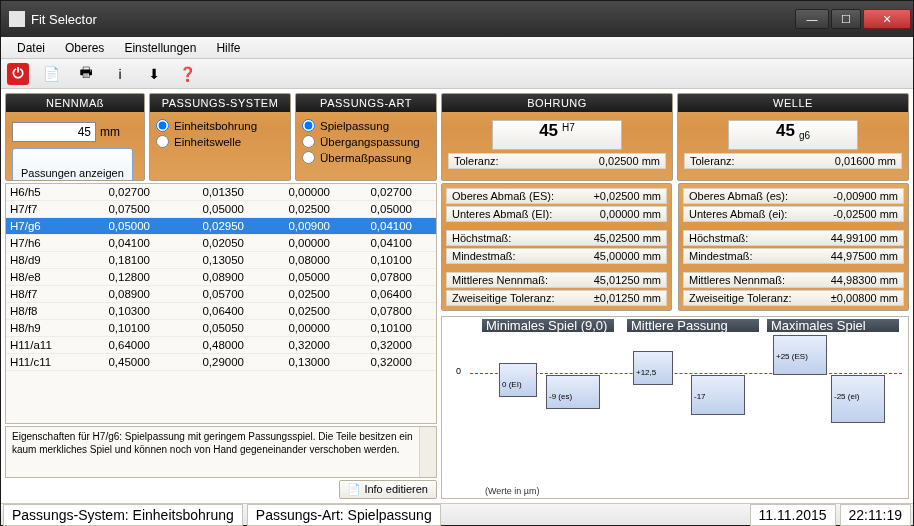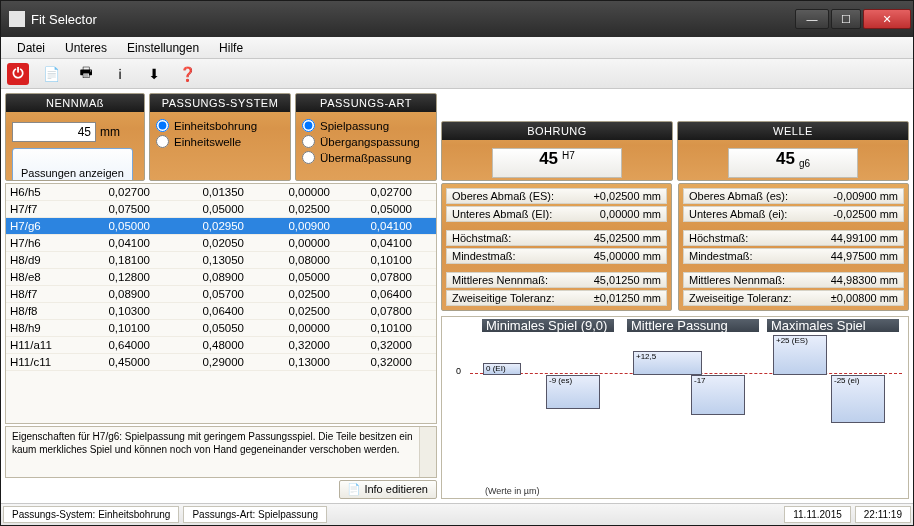--- a/index.html
+++ b/index.html
@@ -32,21 +32,21 @@
 .nenn { width: 140px; }
 .nenn-input-row { display: flex; align-items: center; gap: 4px; margin: 6px 0; }
 .nenn-input { width: 84px; height: 20px; text-align: right; padding: 0 4px; font-size: 12px; border: 1px solid #888; background: #fff; }
 .btn-show { padding: 18px 8px; font-size: 11px; border: 1px solid #7aa7d8; background: linear-gradient(#fefefe,#e8f1fb); border-radius: 3px; cursor: pointer; }
 
 .psys { width: 142px; }
 .part { width: 142px; }
 .radio-row { display: flex; align-items: center; gap: 5px; margin: 3px 0; font-size: 11.5px; }
 .radio-row input { margin: 0; }
 
-.borewrap { flex: 1; display: flex; gap: 4px; margin-top: 28px; }
+.borewrap { flex: 1; display: flex; gap: 4px; }
 .panel { flex: 1; display: flex; flex-direction: column; }
 .panel .cardhdr { }
 .panel-body { flex: 1; padding: 4px 6px 2px; }
 .bigval { height: 30px; background: linear-gradient(#fff,#ecebe7); border: 1px solid #c0bdb3; margin: 4px auto 3px; width: 130px; display: flex; align-items: baseline; justify-content: center; font-weight: bold; font-size: 17px; gap: 4px; }
 .bigval sup { font-size: 10px; font-weight: normal; position: relative; top: -5px; }
 .bigval sub { font-size: 10px; font-weight: normal; position: relative; top: 3px; }
 .tol-line { display: flex; justify-content: space-between; font-size: 11px; background: linear-gradient(#fafaf7,#eceae3); border: 1px solid #d6d2c6; padding: 1px 5px; margin-top: 2px; }
 
 .midrow { display: flex; gap: 4px; flex: 1; overflow: hidden; }
 
@@ -68,43 +68,43 @@
 .infoblock { flex: 1; display: flex; flex-direction: column; gap: 2px; }
 .infoline { display: flex; justify-content: space-between; font-size: 11px; background: linear-gradient(#fbfaf6,#ebe8df); border: 1px solid #d6d2c6; padding: 1px 5px; }
 .info-gap { height: 4px; }
 
 .graphzone { flex: 1; border: 1px solid #bfb9a6; background: #fff; position: relative; font-size: 9px; margin-top: 2px; overflow: hidden; }
 .graphzone .werte { position: absolute; left: 3px; bottom: 2px; color: #333; margin-left: 40px; }
 .graphzone .axis0 { position: absolute; left: 28px; right: 6px; top: 56px; border-top: 1px dashed #c03030; }
 .graphzone .axis0-lbl { position: absolute; left: 14px; top: 49px; color: #000; }
 .gcol { position: absolute; top: 2px; bottom: 16px; width: 132px; }
 .gcol .glabel { position: absolute; top: 0; left: 0; right: 0; height: 13px; background: linear-gradient(#57606b,#3b434d); color: #fff; font-size: 13px; padding: 0 4px; line-height: 13px; }
-.grect { position: absolute; border: 1px solid #556; background: linear-gradient(#e8eefb,#bed0ec); font-size: 8px; padding: 0 2px; }
-
-.statusbar { height: 22px; background: linear-gradient(#f6f6f6,#e6e6e6); border-top: 1px solid #c8c8c8; display: flex; align-items: center; font-size: 10px; }
+.grect { position: absolute; border: 1px solid #556; background: linear-gradient(#e8eefb,#bed0ec); font-size: 8px; padding: 16px 2px; }
+
+.statusbar { height: 22px; background: linear-gradient(#f6f6f6,#e6e6e6); border-top: 1px solid #c8c8c8; display: flex; align-items: center; font-size: 14px; }
 .statusbar .scell { border: 1px solid #c7c4b8; background: #fff; padding: 2px 8px; margin: 0 2px; }
 .statusbar .spacer { flex: 1; }
 </style>
 </head>
 <body>
 
 <div class="window">
 
   <div class="titlebar">
     <span class="ticon"></span>
     <span>Fit Selector</span>
     <span class="spacer"></span>
     <div class="winbtn">—</div>
     <div class="winbtn max">☐</div>
     <div class="winbtn close">✕</div>
   </div>
 
   <div class="menubar">
     <span>Datei</span>
-    <span>Unteres</span>
+    <span>Oberes</span>
     <span>Einstellungen</span>
     <span>Hilfe</span>
   </div>
 
   <div class="toolbar">
     <div class="tbtn power">⏻</div>
     <div class="tbtn">📄</div>
     <div class="tbtn">🖶</div>
     <div class="tbtn">ℹ</div>
     <div class="tbtn">⬇</div>
@@ -339,26 +339,26 @@
               </div>
           </div>
         </div>
 
         <div class="graphzone">
           <div class="axis0-lbl">0</div>
           <div class="axis0"></div>
 
           <div class="gcol" style="left:40px">
             <div class="glabel">Minimales Spiel (9,0)</div>
-            <div class="grect" style="left:1px; width:38px; top:44px; height:12px">0 (EI)</div>
+            <div class="grect" style="left:17px; width:38px; top:44px; height:12px">0 (EI)</div>
             <div class="grect" style="left:64px; width:54px; top:56px; height:34px">-9 (es)</div>
           </div>
           <div class="gcol" style="left:185px">
             <div class="glabel">Mittlere Passung (29,5)</div>
-            <div class="grect" style="left:6px; width:69px; top:32px; height:24px">+12,5</div>
+            <div class="grect" style="left:6px; width:40px; top:32px; height:24px">+12,5</div>
             <div class="grect" style="left:64px; width:54px; top:56px; height:40px">-17</div>
           </div>
           <div class="gcol" style="left:325px">
             <div class="glabel">Maximales Spiel (50,0)</div>
             <div class="grect" style="left:6px; width:54px; top:16px; height:40px">+25 (ES)</div>
             <div class="grect" style="left:64px; width:54px; top:56px; height:48px">-25 (ei)</div>
           </div>
 
           <div class="werte">(Werte in µm)</div>
         </div>

